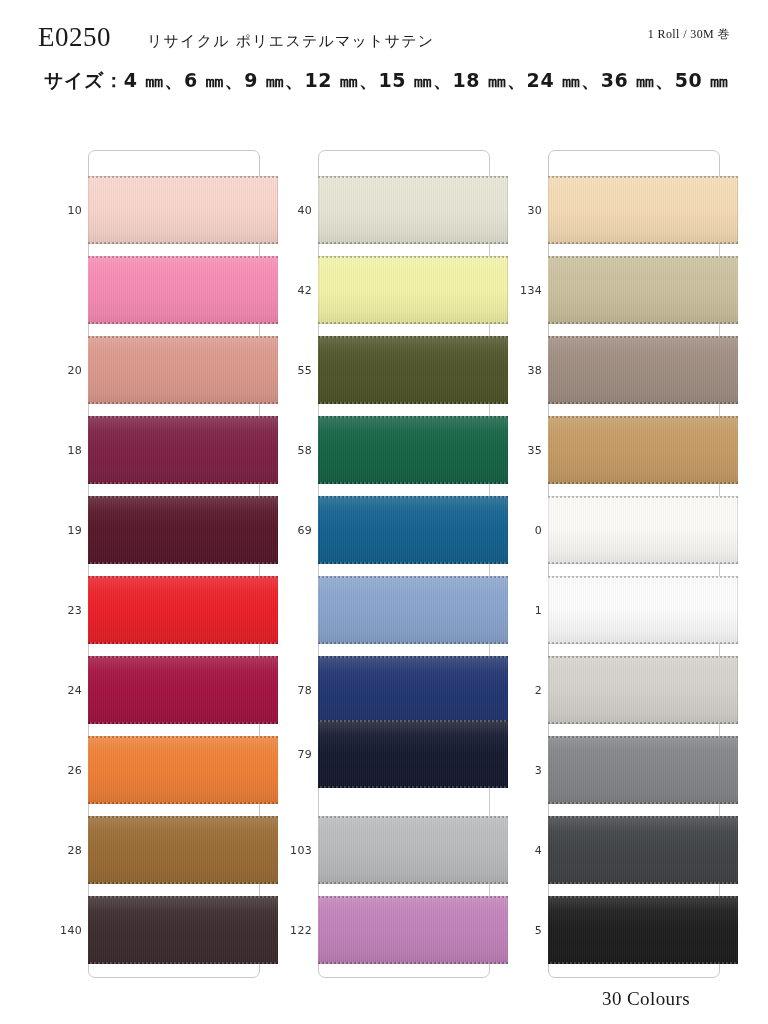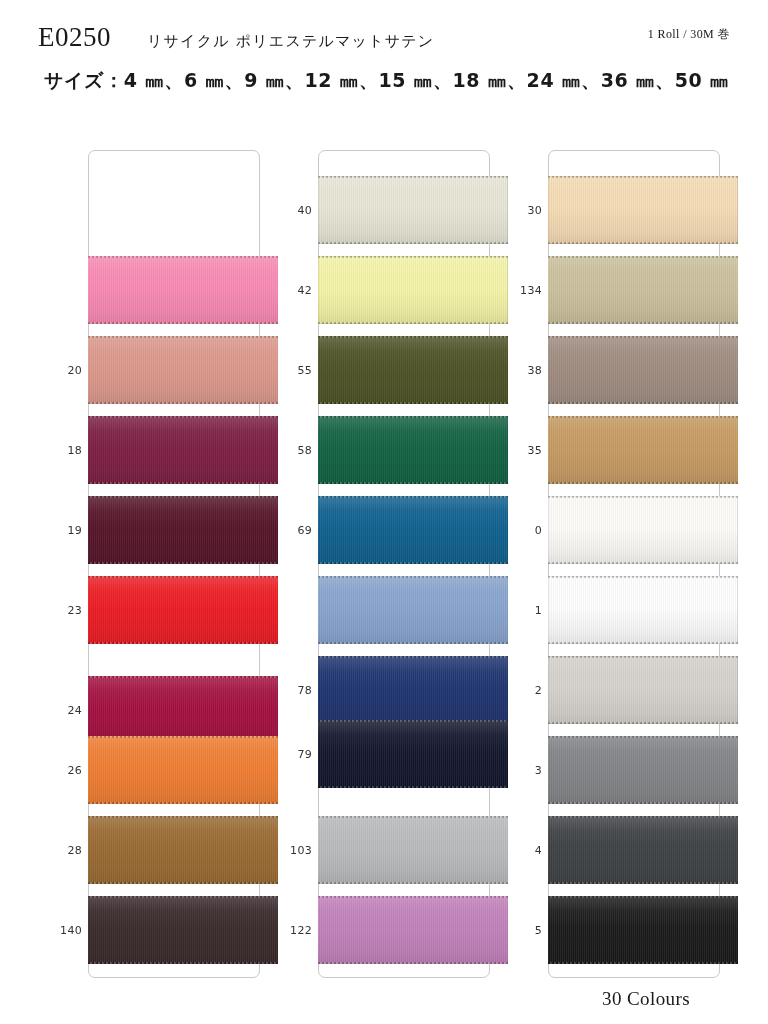--- a/index.html
+++ b/index.html
@@ -188,40 +188,44 @@
     <span id="product-name">リサイクル ポリエステルマットサテン</span>
     <span id="roll-spec">1 Roll / 30M 巻</span>
   </div>
   <div id="size-row">サイズ：4 ㎜、6 ㎜、9 ㎜、12 ㎜、15 ㎜、18 ㎜、24 ㎜、36 ㎜、50 ㎜</div>
 </div>
 
 <div id="columns">
     <div class="swatch-column col-0">
       <div class="card"></div>
       <div class="rows">
+        <div class="swatch-row" style="top: 20px;">
+          <div class="swatch-label">10</div>
+          <div class="ribbon pale" style="background-color: rgb(251, 214, 204);"></div>
+        </div>
         <div class="swatch-row" style="top: 100px;">
           <div class="ribbon" style="background-color: rgb(249, 138, 179);"></div>
         </div>
         <div class="swatch-row" style="top: 180px;">
           <div class="swatch-label">20</div>
           <div class="ribbon" style="background-color: rgb(221, 153, 140);"></div>
         </div>
         <div class="swatch-row" style="top: 260px;">
           <div class="swatch-label">18</div>
           <div class="ribbon" style="background-color: rgb(125, 31, 67);"></div>
         </div>
         <div class="swatch-row" style="top: 340px;">
           <div class="swatch-label">19</div>
           <div class="ribbon" style="background-color: rgb(86, 21, 41);"></div>
         </div>
         <div class="swatch-row" style="top: 420px;">
           <div class="swatch-label">23</div>
           <div class="ribbon" style="background-color: rgb(237, 28, 36);"></div>
         </div>
-        <div class="swatch-row" style="top: 520px;">
+        <div class="swatch-row" style="top: 500px;">
           <div class="swatch-label">24</div>
           <div class="ribbon" style="background-color: rgb(164, 16, 64);"></div>
         </div>
         <div class="swatch-row" style="top: 580px;">
           <div class="swatch-label">26</div>
           <div class="ribbon" style="background-color: rgb(240, 126, 51);"></div>
         </div>
         <div class="swatch-row" style="top: 660px;">
           <div class="swatch-label">28</div>
           <div class="ribbon" style="background-color: rgb(154, 107, 51);"></div>

